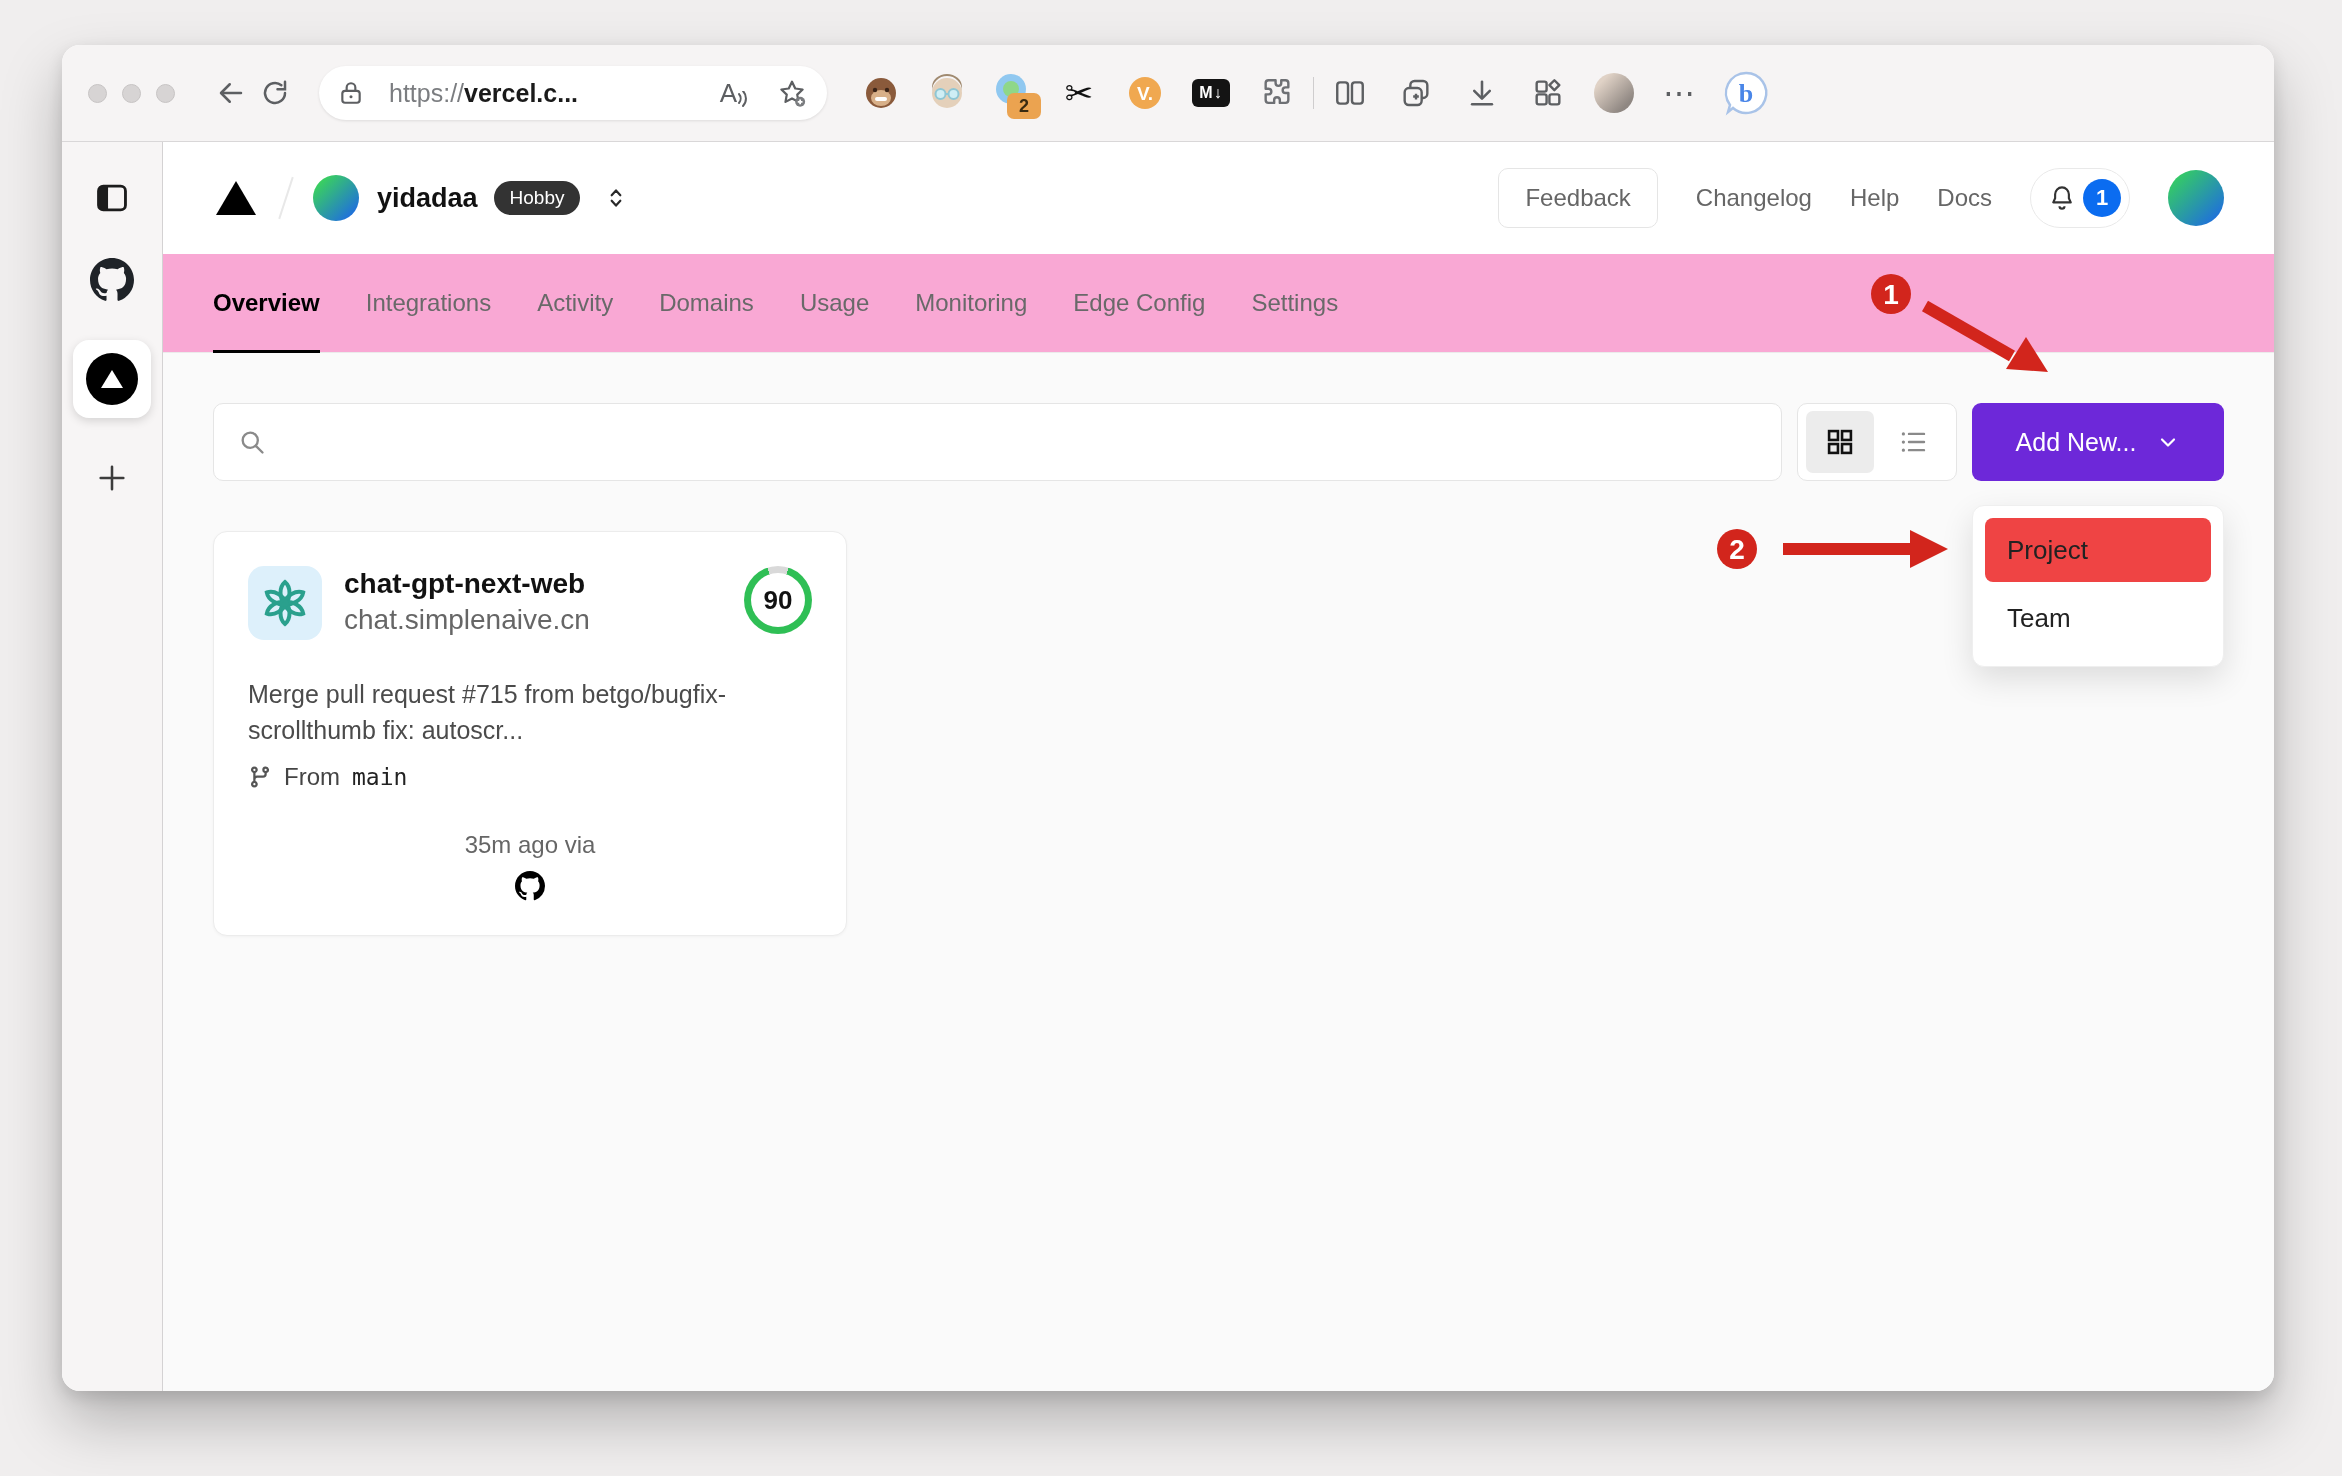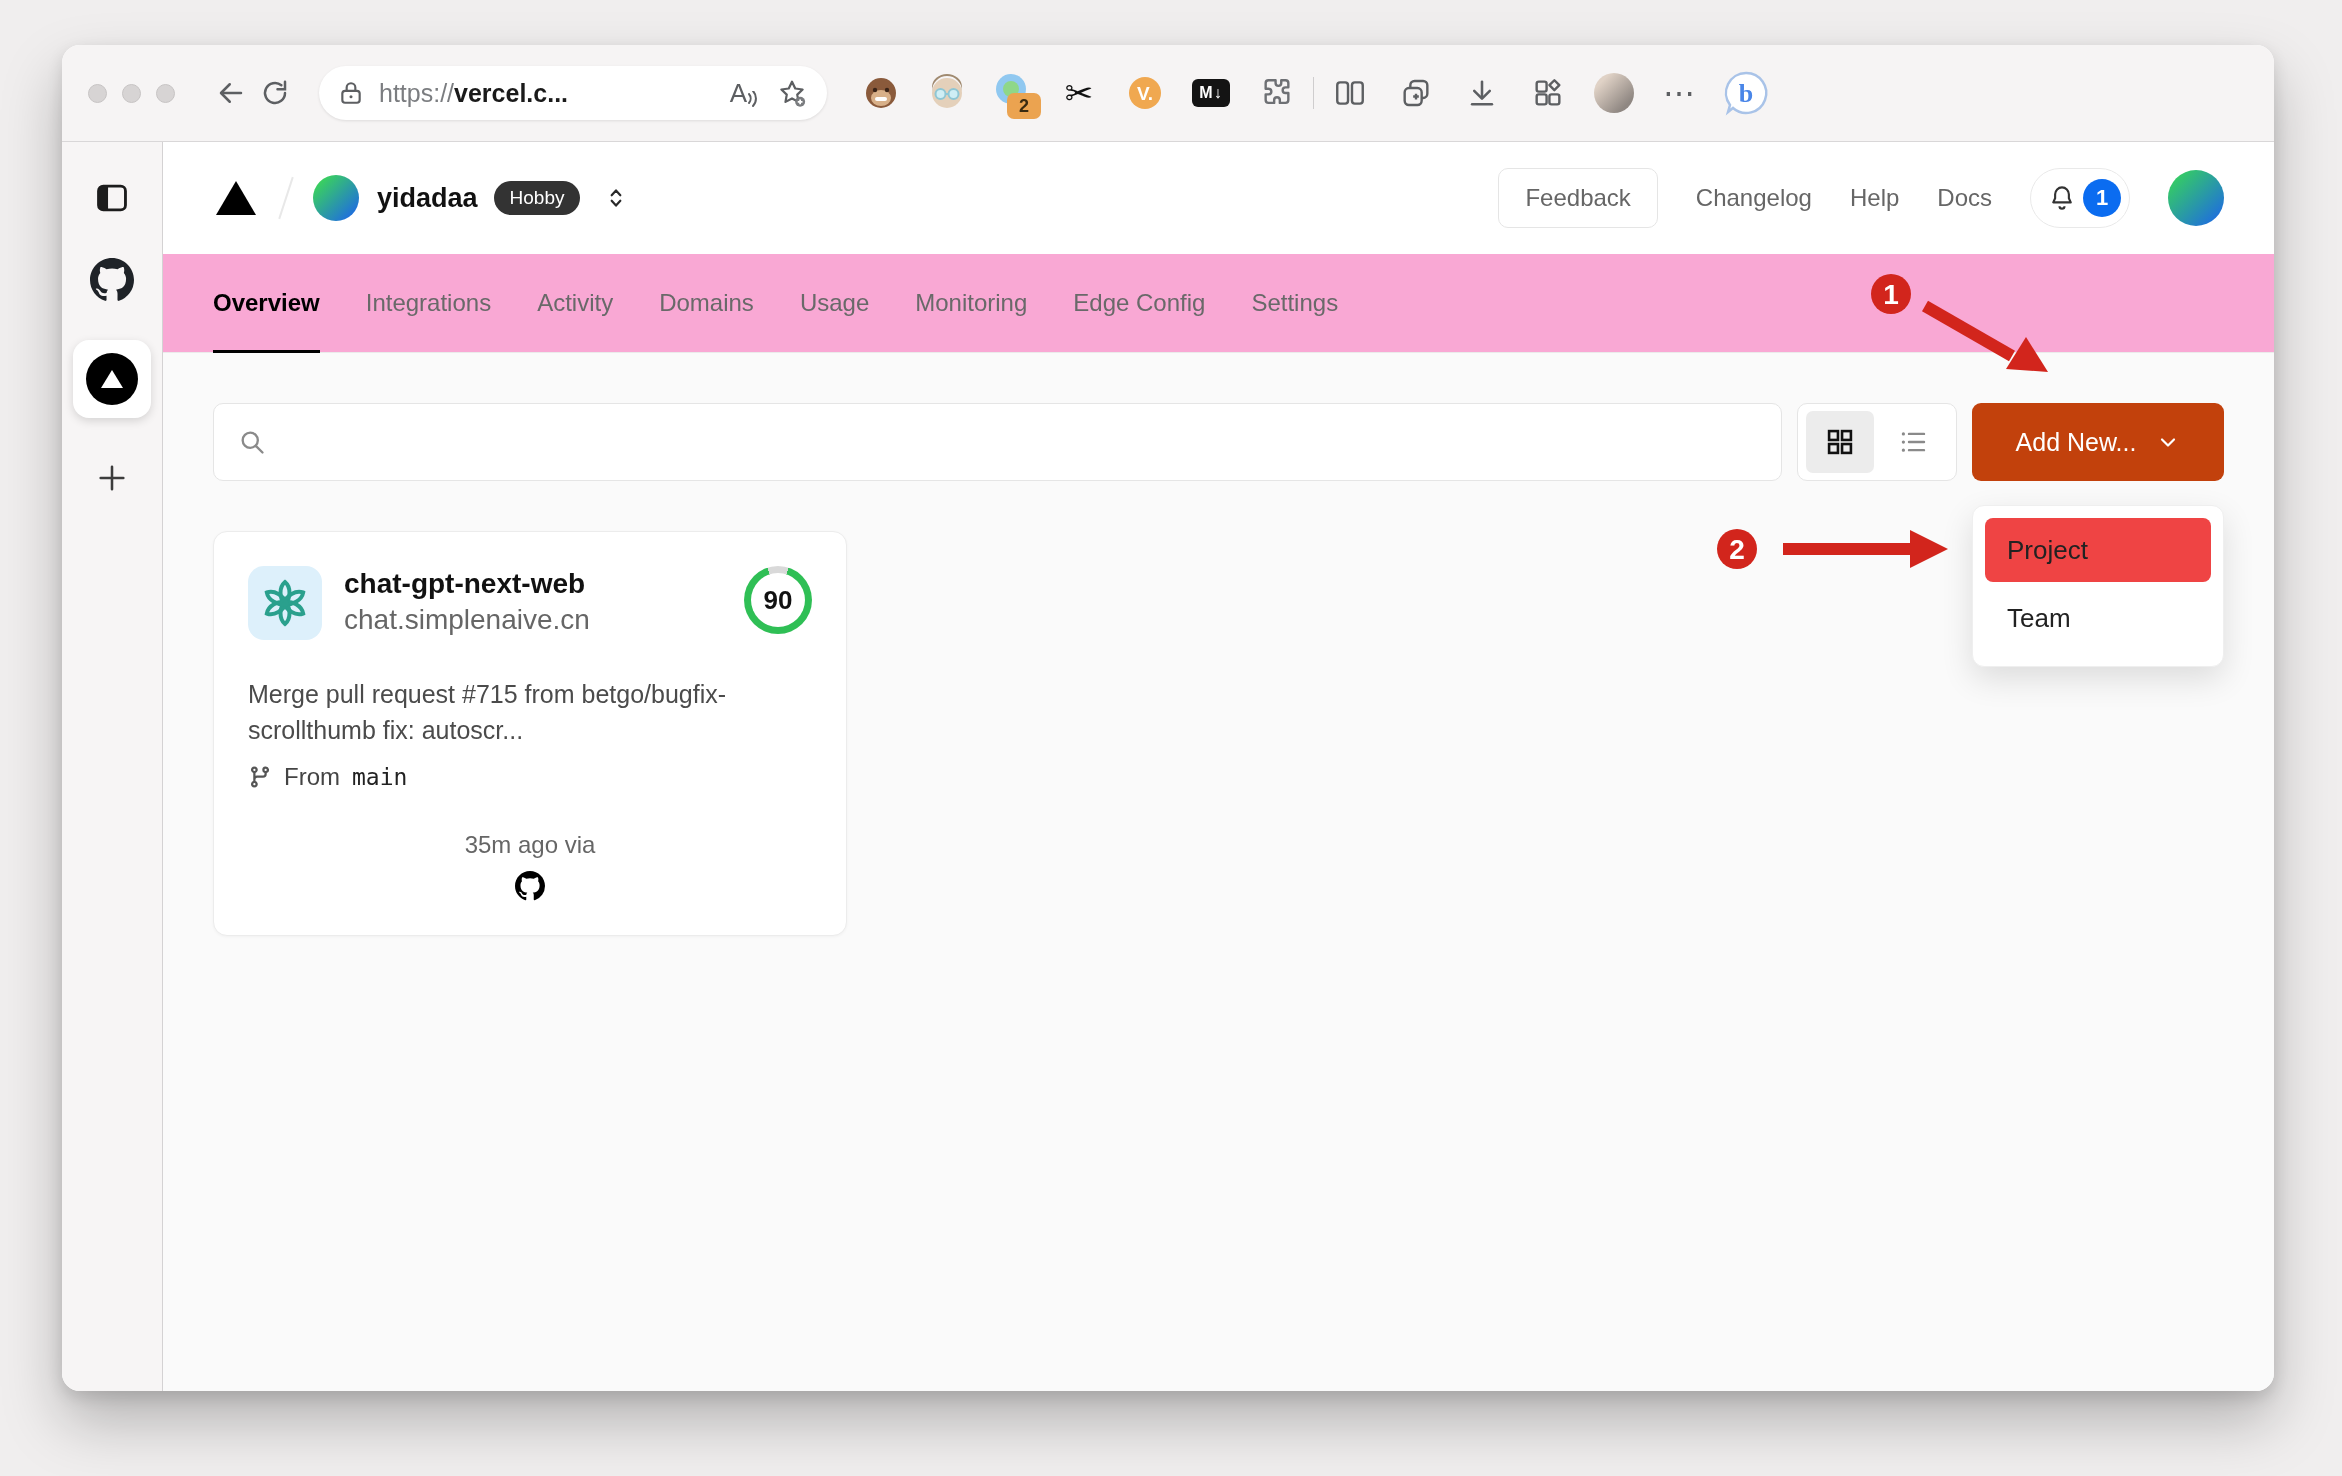--- a/index.html
+++ b/index.html
@@ -6,21 +6,21 @@
   .stage{position:relative;width:2342px;height:1476px;background:#f0eeee;font-family:"Liberation Sans",sans-serif;overflow:hidden;}
   
   .window{position:absolute;left:62px;top:45px;width:2212px;height:1346px;background:#fff;border-radius:18px;
           box-shadow:0 30px 60px rgba(0,0,0,.25),0 6px 16px rgba(0,0,0,.12);overflow:hidden;display:flex;flex-direction:column;}
   .toolbar{height:96px;flex:0 0 96px;background:#f6f4f4;border-bottom:1px solid #d9d7d8;display:flex;align-items:center;padding:0 26px;gap:0;}
   .lights{display:flex;gap:15px;margin-right:34px;}
   .light{width:19px;height:19px;border-radius:50%;background:#d7d4d4;border:1px solid #c7c4c4;box-sizing:border-box;}
   .tbicon{display:flex;align-items:center;justify-content:center;width:44px;height:44px;color:#5d5f62;}
   .tbicon svg{display:block;}
   .urlpill{display:flex;align-items:center;height:54px;background:#fff;border-radius:27px;box-shadow:0 1px 3px rgba(0,0,0,.1);
-           width:472px;margin:0 28px 0 22px;padding:0 18px;gap:14px;}
+           width:472px;margin:0 28px 0 22px;padding:0 18px;gap:24px;}
   .urltext{font-size:25px;white-space:nowrap;overflow:hidden;flex:1;}
   .urlproto{color:#7b7d80;}
   .urlhost{color:#1a1a1a;font-weight:700;}
   .readaloud{position:relative;color:#5d5f62;font-size:26px;display:flex;align-items:flex-end;}
   .extgroup{display:flex;align-items:center;gap:14px;}
   .extbtn{width:52px;height:52px;display:flex;align-items:center;justify-content:center;border-radius:10px;position:relative;}
   .scissors{font-size:34px;color:#111;font-family:"DejaVu Sans",sans-serif;}
   .extbadge{position:absolute;right:-2px;bottom:0;min-width:26px;height:26px;background:#eba350;border-radius:7px;
             color:#3a2a10;font-size:18px;font-weight:700;display:flex;align-items:center;justify-content:center;padding:0 4px;}
   .mdchip{background:#141414;color:#fff;border-radius:6px;font-size:16px;font-weight:700;padding:5px 7px;letter-spacing:1px;}
@@ -54,21 +54,21 @@
   .vtab-item.active::after{content:"";position:absolute;left:0;right:0;bottom:-1px;height:3px;background:#000;}
   
   .content{flex:1;position:relative;padding:50px;}
   .controls{display:flex;align-items:center;gap:15px;}
   .searchbox{flex:1;height:78px;background:#fff;border:1px solid #e5e5e5;border-radius:10px;display:flex;align-items:center;padding:0 24px;gap:18px;box-sizing:border-box;}
   .searchbox input{border:none;outline:none;flex:1;font-size:25px;color:#333;background:transparent;font-family:inherit;}
   .searchbox input::placeholder{color:#9a9a9a;}
   .viewtoggle{height:78px;background:#fff;border:1px solid #e5e5e5;border-radius:10px;display:flex;align-items:center;padding:0 8px;gap:6px;box-sizing:border-box;}
   .togglebtn{width:68px;height:62px;display:flex;align-items:center;justify-content:center;border-radius:7px;}
   .togglebtn.active{background:#ececec;}
-  .addnew{height:78px;background:#c2410c;color:#fff;border-radius:9px;display:flex;align-items:center;justify-content:center;gap:20px;
+  .addnew{height:78px;background:#6d28d9;color:#fff;border-radius:9px;display:flex;align-items:center;justify-content:center;gap:20px;
           font-size:25px;font-weight:500;width:252px;box-sizing:border-box;}
   
   .card{margin-top:50px;width:634px;background:#fff;border:1px solid #ececec;border-radius:14px;padding:34px;box-sizing:border-box;box-shadow:0 1px 3px rgba(0,0,0,.04);}
   .cardhead{display:flex;align-items:flex-start;}
   .appicon{width:74px;height:74px;border-radius:16px;background:#ddf0fb;display:flex;align-items:center;justify-content:center;margin-right:22px;flex:0 0 74px;}
   .cardtitle{font-size:28px;font-weight:700;color:#111;line-height:1.3;}
   .carddomain{font-size:28px;color:#666;line-height:1.3;}
   .ring{margin-left:auto;width:68px;height:68px;border-radius:50%;position:relative;flex:0 0 68px;
         background:conic-gradient(from -18deg,#d9d9d9 0deg 36deg,#2fbf55 36deg 360deg);}
   .ring-inner{position:absolute;inset:7px;background:#fff;border-radius:50%;display:flex;align-items:center;justify-content:center;font-size:26px;font-weight:600;color:#111;}

